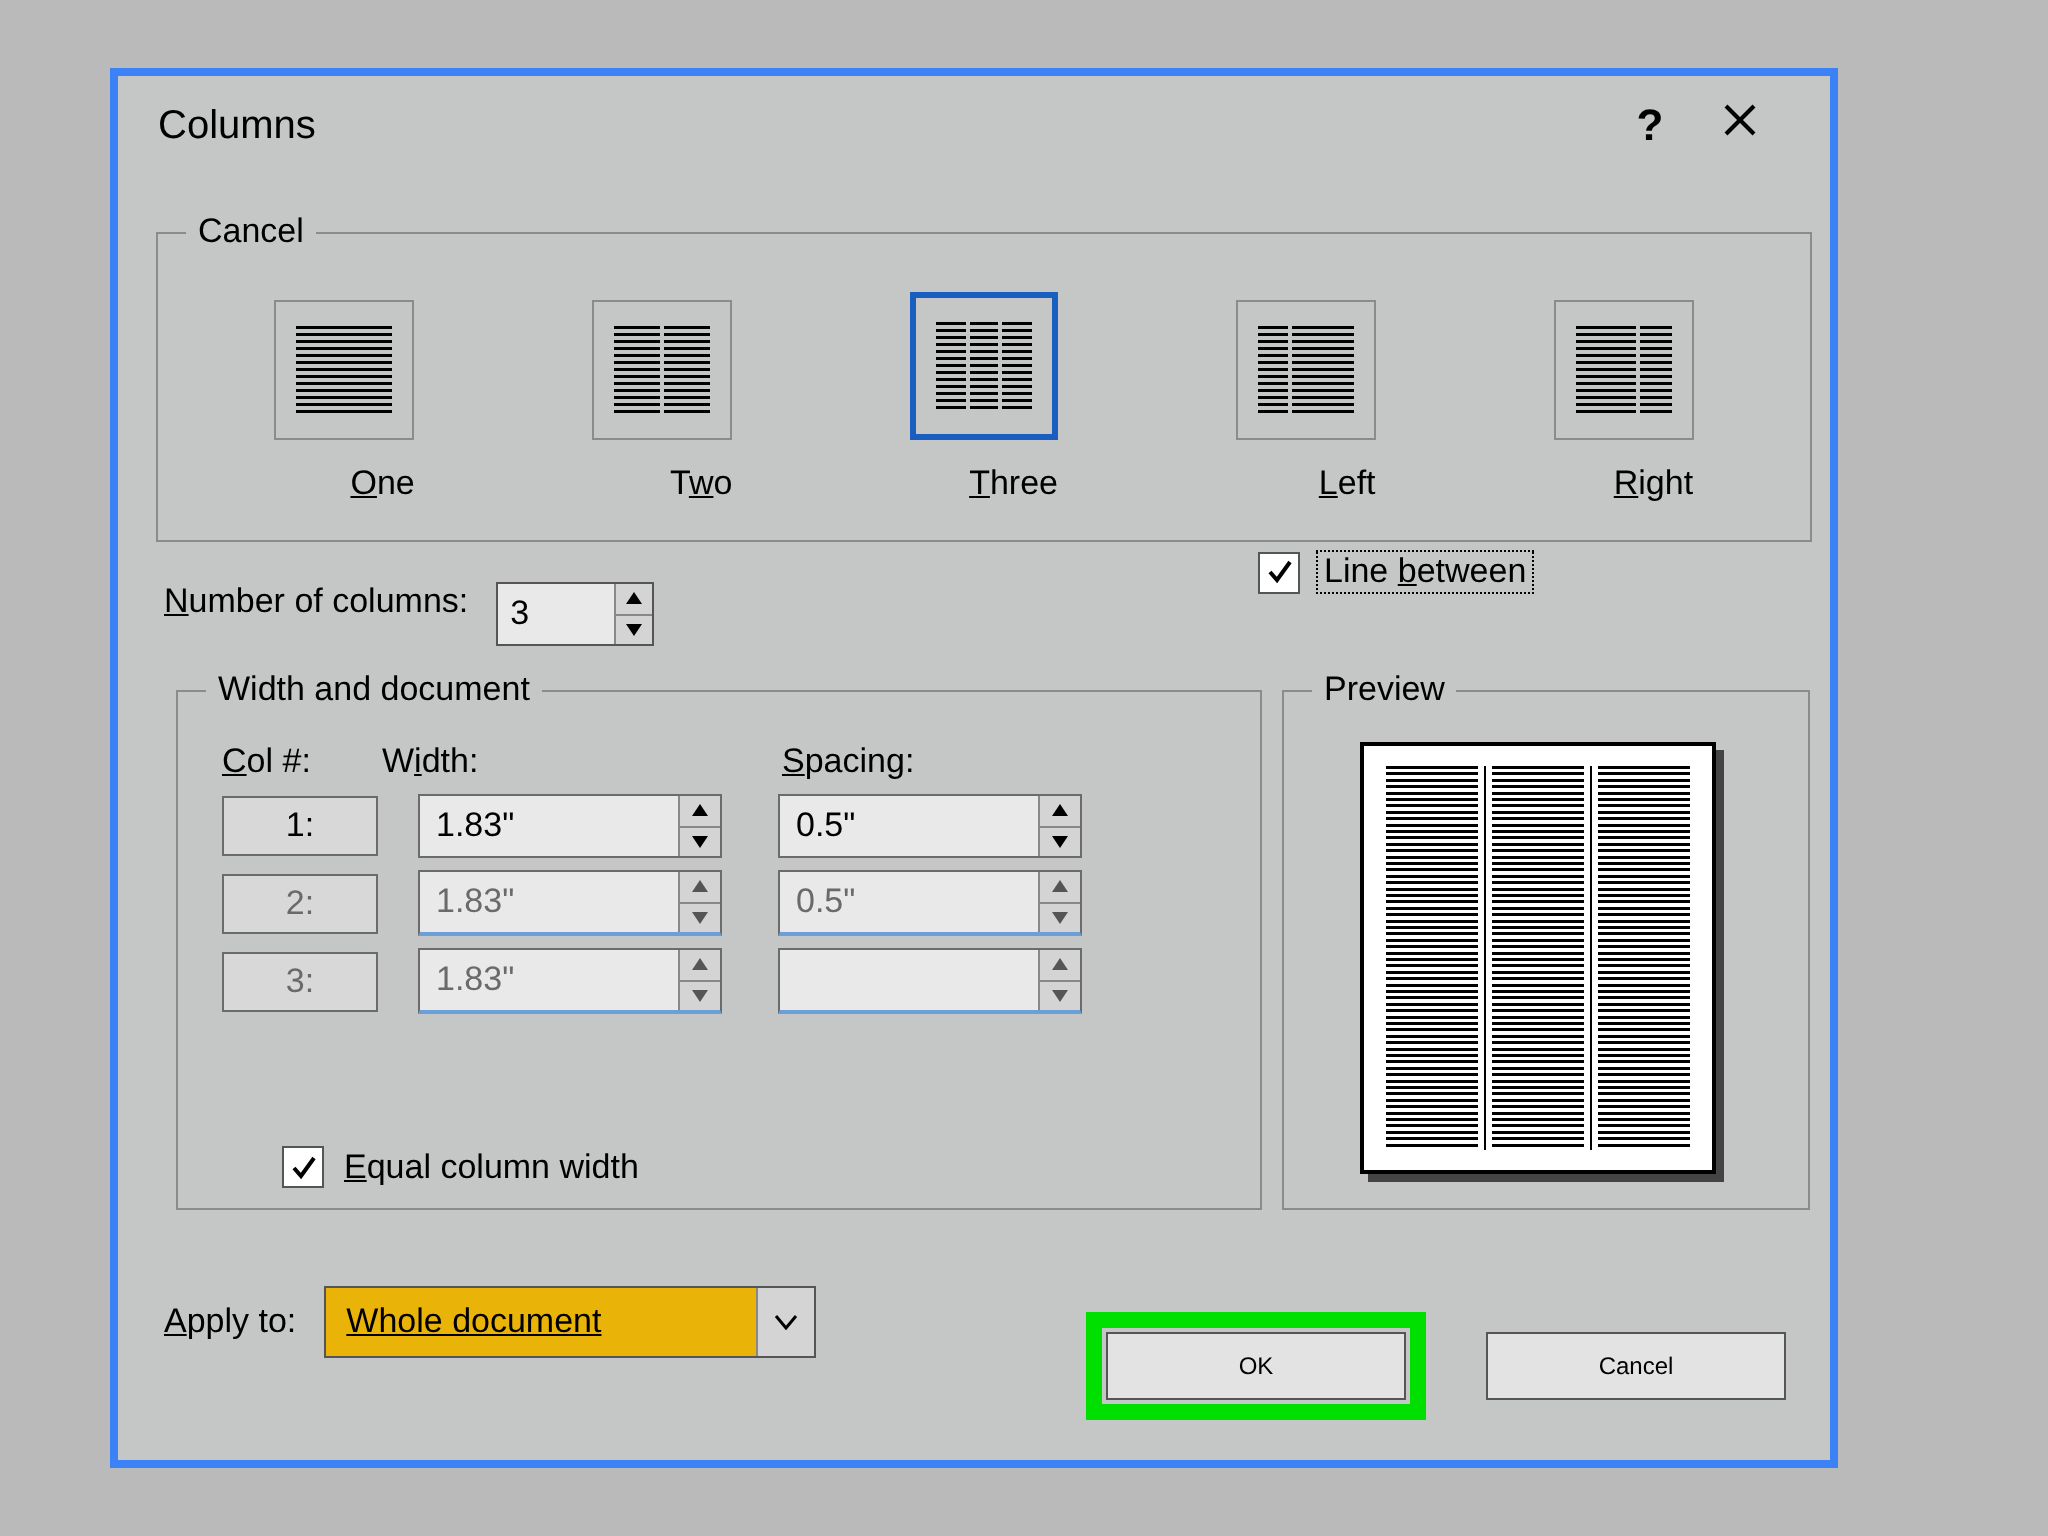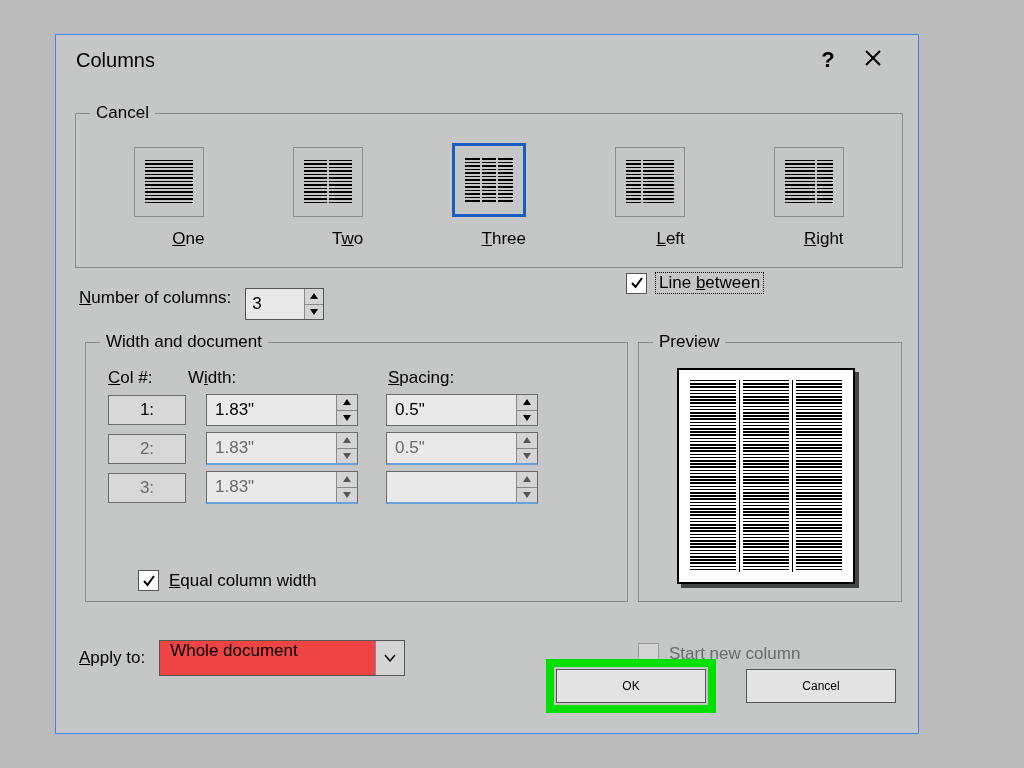--- a/index.html
+++ b/index.html
@@ -13,21 +13,21 @@
     color: #000;
     overflow: hidden;
   }
   .dialog {
     position: absolute;
     left: 55px;
     top: 34px;
     width: 864px;
     height: 700px;
     background: #c5c6c6;
-    border: 1px solid #3b82f6;
+    border: 4px solid #3b82f6;
     box-sizing: border-box;
   }
   .titlebar {
     height: 50px;
     padding: 0 20px;
     display: flex;
     align-items: center;
     font-size: 20px;
   }
   .titlebar .title { flex: 1; }
@@ -279,24 +279,25 @@
     left: 23px;
     top: 605px;
     display: flex;
     align-items: center;
     gap: 14px;
   }
   .dropdown {
     display: inline-flex;
     height: 34px;
     border: 1px solid #555;
-    background: #ef4444;
+    background: #eab308;
     width: 244px;
-    align-items: flex-start;
-    cursor: pointer;
+    align-items: center;
+    cursor: pointer;
+    text-decoration: underline;
   }
   .dropdown .dd-text { flex: 1; padding: 0 10px; }
   .dropdown .dd-btn {
     width: 28px;
     height: 100%;
     border-left: 1px solid #888;
     background: #d4d4d4;
     display: flex;
     align-items: center;
     justify-content: center;
@@ -582,24 +583,20 @@
     <div class="dropdown">
       <div class="dd-text">Whole document</div>
       <div class="dd-btn">
         <svg viewBox="0 0 12 8">
             <polyline points="1,1 6,7 11,1" fill="none" stroke="#000" stroke-width="1.5"></polyline>
           </svg>
       </div>
     </div>
   </div>
 
-  <div class="start-new-row">
-    <div class="checkbox disabled"></div>
-    <span>Start new column</span>
-  </div>
 
   <div class="button-row">
     <div class="ok-highlight">
       <div class="btn-main">OK</div>
     </div>
     <div class="btn-main">Cancel</div>
   </div>
 
 </div>
 

